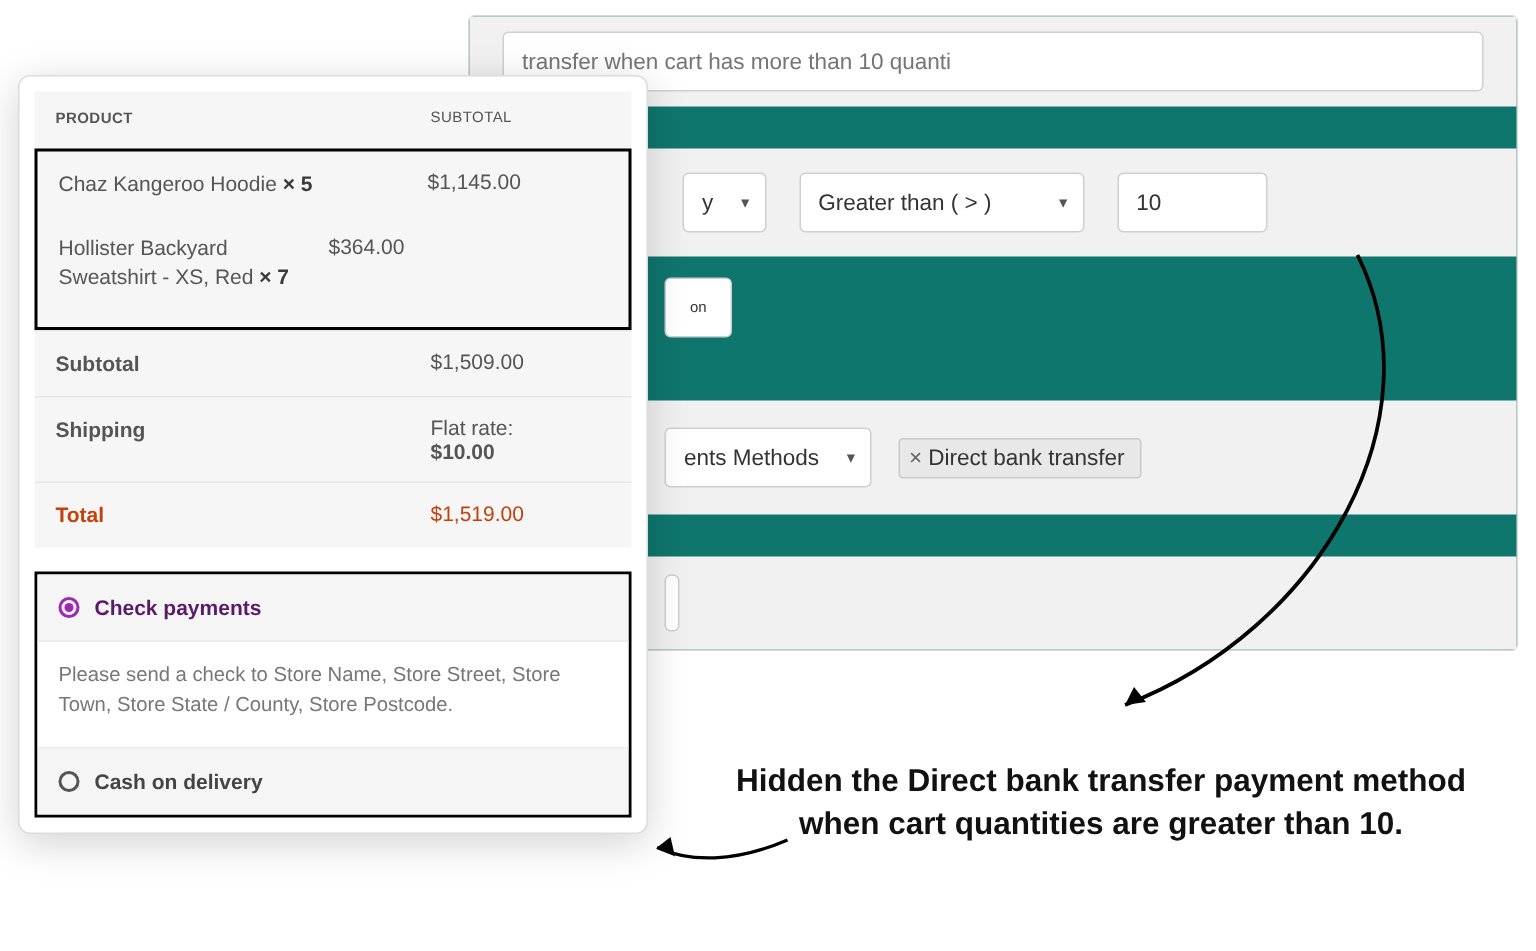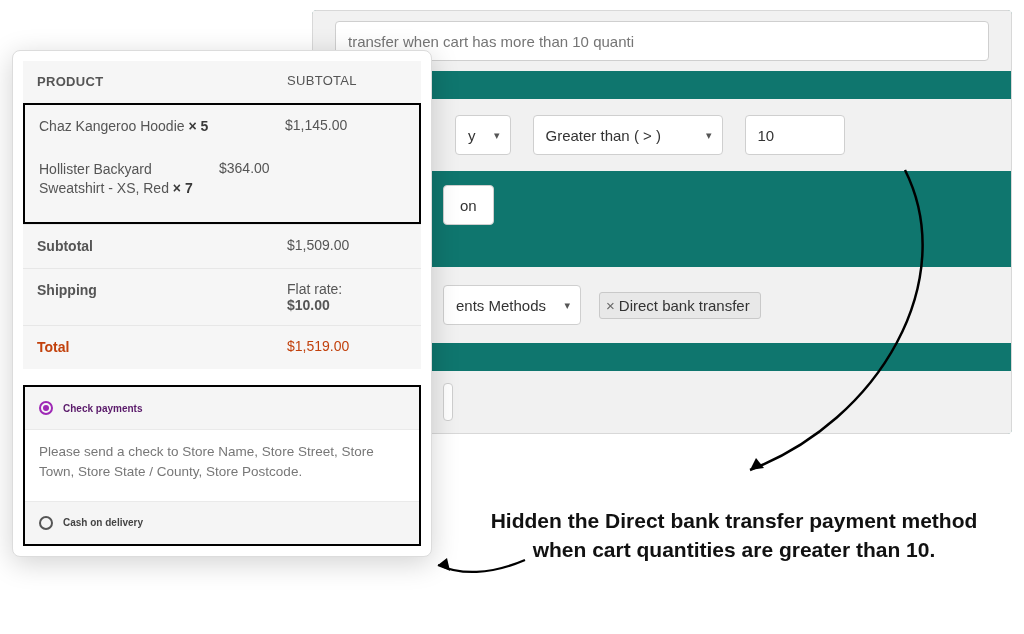--- a/index.html
+++ b/index.html
@@ -69,21 +69,21 @@
       font-size: 15px;
       color: #333;
       background: #fff;
     }
     .btn-on {
       border: 1px solid #cfcfcf;
       border-radius: 4px;
       height: 40px;
       padding: 0 16px;
       background: #fff;
-      font-size: 15px;
+      font-size: 10px;
       color: #333;
       display: inline-flex;
       align-items: center;
     }
     .tag {
       display: inline-flex;
       align-items: center;
       background: #e8e8e8;
       border: 1px solid #c9c9c9;
       border-radius: 3px;
@@ -121,21 +121,21 @@
       background: #f6f6f6;
       color: #555;
       font-size: 14px;
     }
     .order-table .row {
       display: flex;
       padding: 12px 14px;
     }
     .order-table .row .lcol { flex: 1; padding-right: 10px; line-height: 1.35; }
     .order-table .row .rcol { width: 120px; font-weight: 500; }
-    .order-table .hdr { font-weight: 700; text-transform: uppercase; letter-spacing: .3px; font-size: 13px; }
+    .order-table .hdr { font-weight: 700; text-transform: uppercase; letter-spacing: .3px; font-size: 10px; }
     .boxed-items { border: 2px solid #000; position: relative; }
     .boxed-items .row + .row { border-top: 1px solid transparent; }
     .qty { font-weight: 700; color: #3a3a3a; }
     .annot-qty {
       position: absolute;
       right: 12px;
       bottom: 6px;
       font-size: 18px;
       color: #111;
       font-family: "Segoe UI", system-ui, sans-serif;
@@ -147,21 +147,21 @@
       border: 2px solid #000;
       background: #fff;
     }
     .payments .opt {
       padding: 14px 14px;
       display: flex;
       align-items: center;
       gap: 10px;
       color: #333;
       font-weight: 600;
-      font-size: 10px;
+      font-size: 14px;
       border-bottom: 1px solid #eaeaea;
       background: #f5f5f5;
     }
     .payments .desc {
       padding: 12px 14px 18px;
       font-size: 13.5px;
       color: #777;
       line-height: 1.5;
       background: #fff;
       border-bottom: 1px solid #eaeaea;

